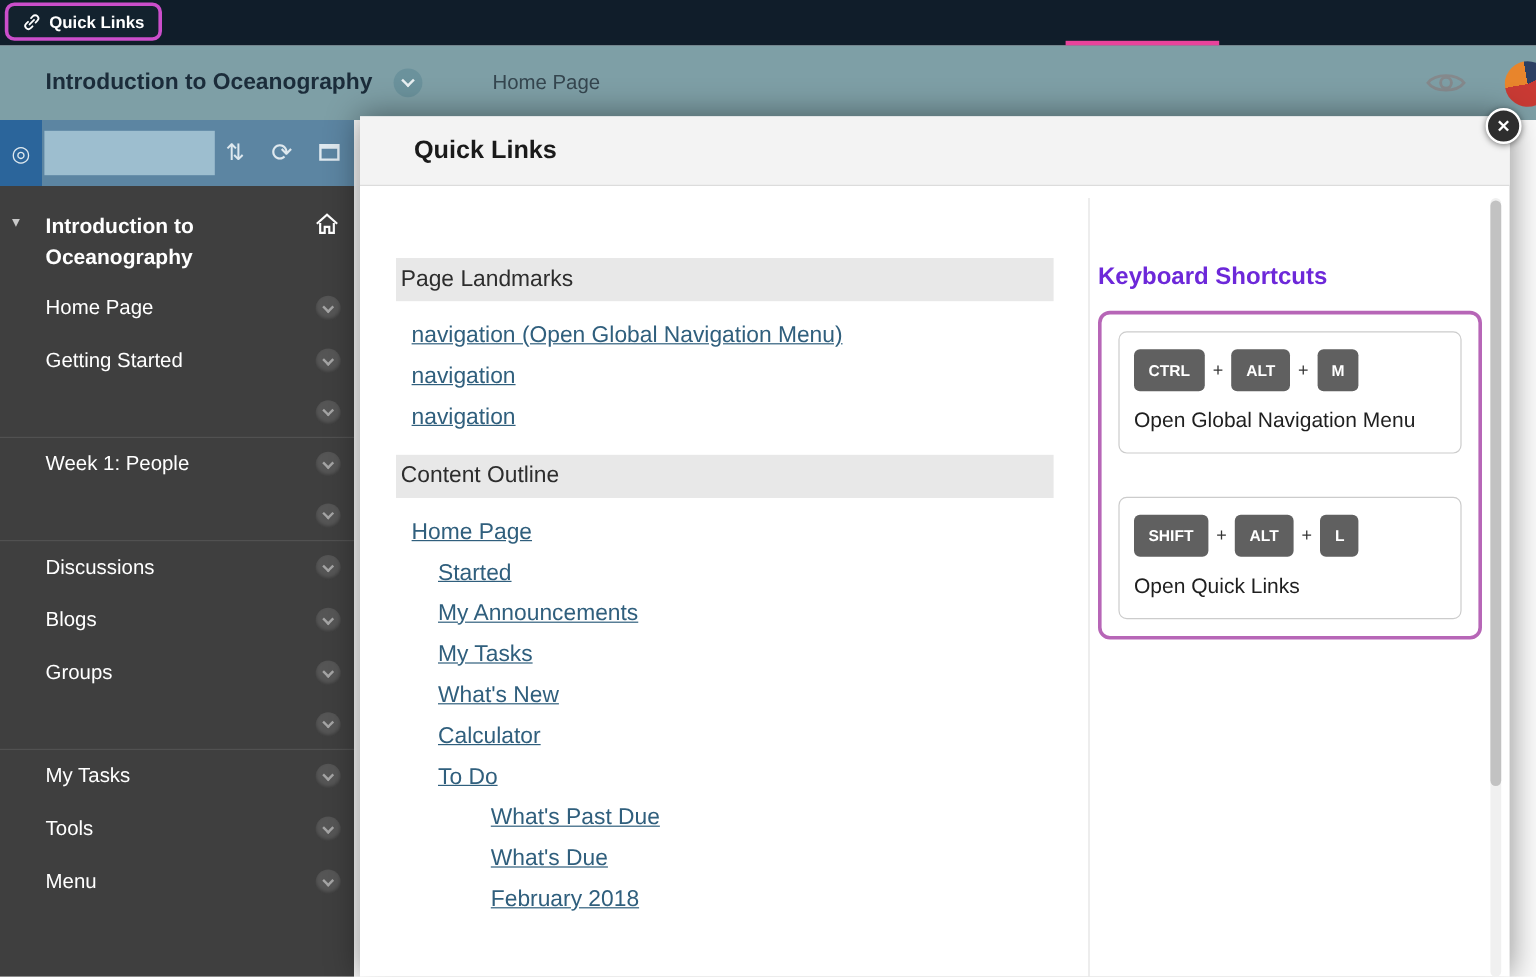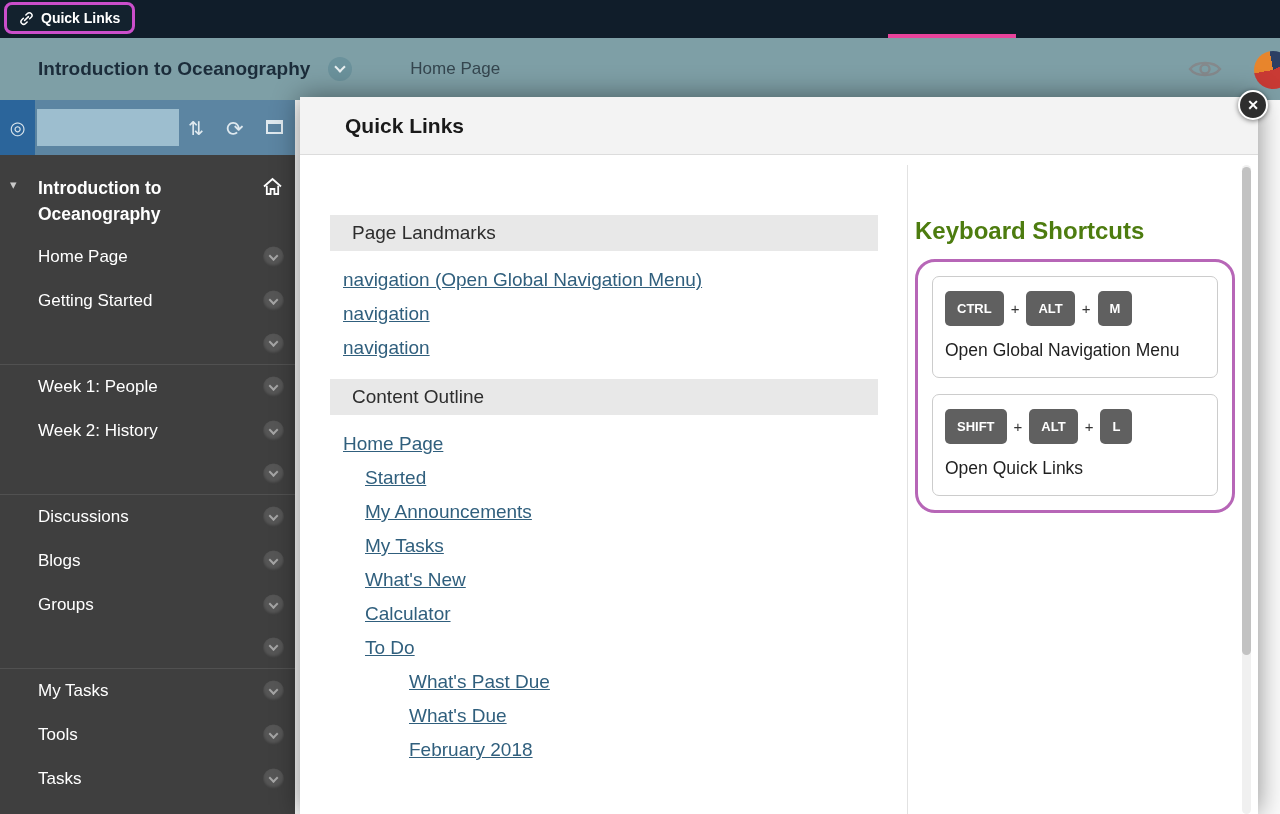--- a/index.html
+++ b/index.html
@@ -122,39 +122,39 @@
     border: 2px solid #fff; box-shadow: 0 1px 5px rgba(0,0,0,.5);
     font-size: 14px; font-weight: bold; font-family: inherit;
     display: flex; align-items: center; justify-content: center;
     cursor: pointer; z-index: 6;
   }
   .modal-body { position: relative; height: 659px; overflow: hidden; }
   .modal-left { position: absolute; left: 30px; top: 0; width: 548px; }
   .modal-left .section-band:first-child { margin-top: 60px; }
   .section-band {
     height: 36px; background: #e8e8e8; display: flex; align-items: center;
-    padding-left: 22px; font-size: 19px; color: #2d2d2d; margin-top: 12px;
+    padding-left: 4px; font-size: 19px; color: #2d2d2d; margin-top: 12px;
   }
   .link-list { padding: 12px 0 2px; }
   .ql-link {
     display: block; width: max-content;
     font-size: 19px; line-height: 34px;
     color: var(--link, #305f7d); text-decoration: underline; cursor: pointer;
   }
   .indent-0 { margin-left: 13px; }
   .indent-1 { margin-left: 35px; }
   .indent-2 { margin-left: 79px; }
 
   .modal-divider { position: absolute; left: 607px; top: 10px; bottom: 0; width: 1px; background: #e2e2e2; }
 
   .shortcuts { position: absolute; left: 615px; top: 62px; width: 320px; }
-  .shortcuts h3 { font-size: 24px; font-weight: 700; color: #4d7c0f; line-height: 28px; margin-bottom: 14px; }
-  .shortcuts-box { border: 3px solid var(--shortcut-border, #b766b7); border-radius: 20px; padding: 14px; background: #fff; }
+  .shortcuts h3 { font-size: 20px; font-weight: 700; color: #6d28d9; line-height: 28px; margin-bottom: 14px; }
+  .shortcuts-box { border: 3px solid var(--shortcut-border, #b766b7); border-radius: 10px; padding: 14px; background: #fff; }
   .shortcut-item { border: 1px solid #ccc; border-radius: 7px; padding: 14px 12px; background: #fff; }
-  .shortcut-item + .shortcut-item { margin-top: 16px; }
+  .shortcut-item + .shortcut-item { margin-top: 36px; }
   .keys-row { display: flex; align-items: center; }
   .keycap {
     display: inline-block; background: #606060; color: #fff;
     font-size: 13px; font-weight: bold; padding: 11px 12px; border-radius: 5px;
     min-width: 26px; text-align: center; line-height: 1;
   }
   .plus { margin: 0 7px; font-size: 15px; color: #333; }
   .shortcut-desc { margin-top: 12px; font-size: 17.5px; color: #1f1f1f; line-height: 25px; }
 
   .modal-scrollbar {
@@ -239,26 +239,20 @@
           <span class="chev-circle">
             <i class="chev"></i>
           </span>
         </div>
         <div class="menu-item">
           <span class="menu-label">Week 1: People</span>
           <span class="chev-circle">
             <i class="chev"></i>
           </span>
         </div>
-        <div class="menu-item">
-          <span class="menu-label">Week 2: History</span>
-          <span class="chev-circle">
-            <i class="chev"></i>
-          </span>
-        </div>
         <div class="menu-divider">
           <span class="chev-circle">
             <i class="chev"></i>
           </span>
         </div>
         <div class="menu-item">
           <span class="menu-label">Discussions</span>
           <span class="chev-circle">
             <i class="chev"></i>
           </span>
@@ -286,21 +280,21 @@
             <i class="chev"></i>
           </span>
         </div>
         <div class="menu-item">
           <span class="menu-label">Tools</span>
           <span class="chev-circle">
             <i class="chev"></i>
           </span>
         </div>
         <div class="menu-item">
-          <span class="menu-label">Tasks</span>
+          <span class="menu-label">Menu</span>
           <span class="chev-circle">
             <i class="chev"></i>
           </span>
         </div>
       </nav>
   </div>
 
   <div class="content-bg"></div>
 
   <div class="modal">

